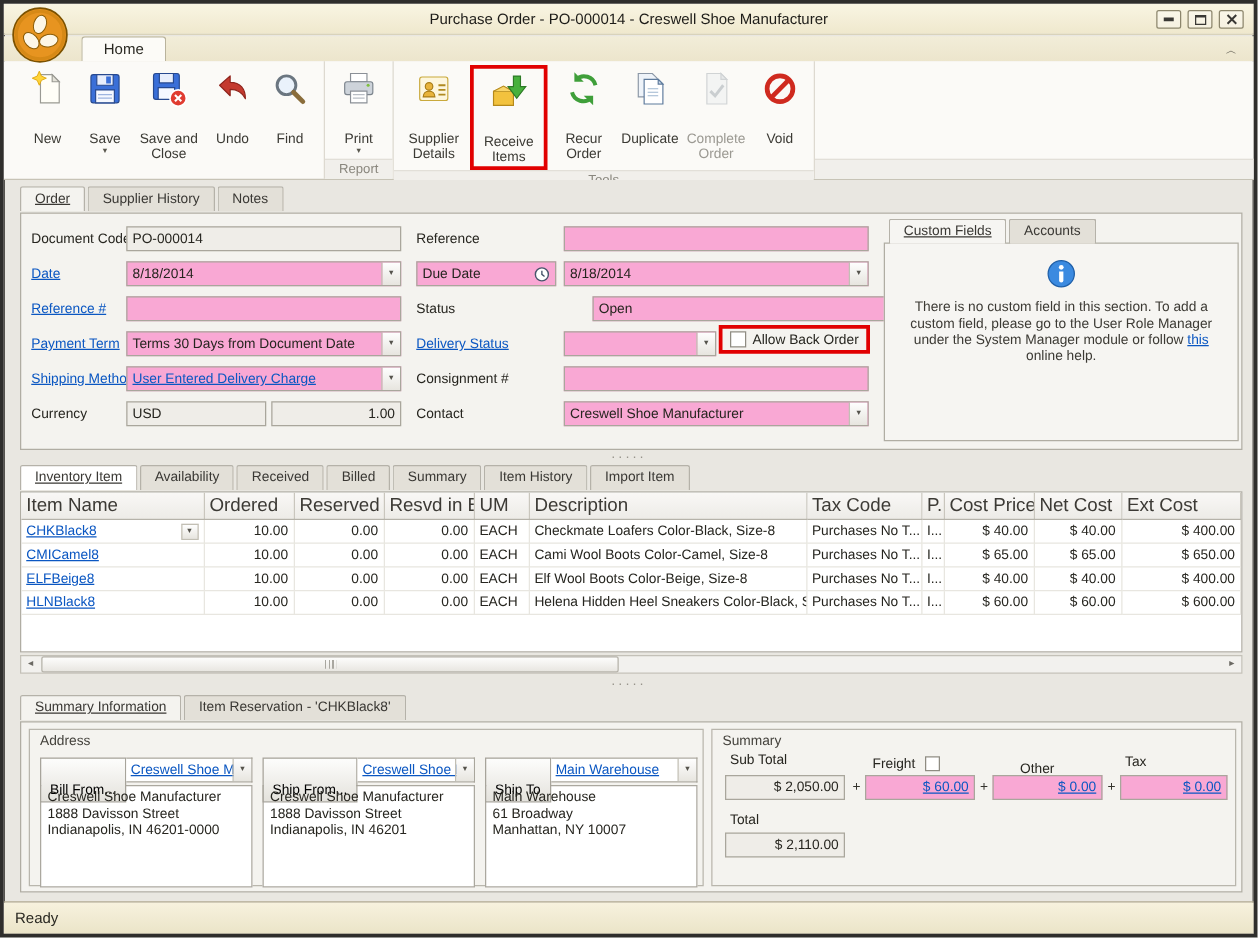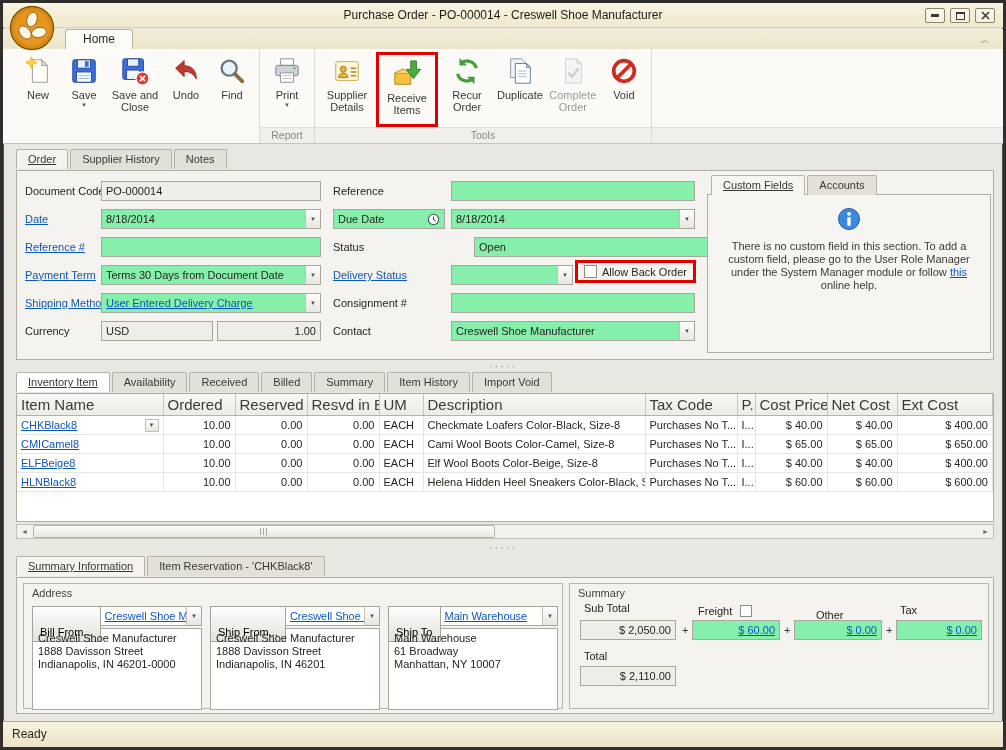--- a/index.html
+++ b/index.html
@@ -23,37 +23,37 @@
   .collapse-btn { position:absolute; right:10px; bottom:2px; font-size:9px; color:#6f6c60; width:16px; text-align:center; }
 
   
   .ribbon { position:absolute; top:46px; left:0; right:0; height:95px; background:#fbfaf7; border-bottom:1px solid #c7c3b6; display:flex; align-items:stretch; padding-left:8px; }
   .rgroup { display:flex; flex-direction:column; border-right:1px solid #ddd9d0; }
   .rgroup.filler { flex:1; border-right:none; }
   .rbtns { flex:1; display:flex; align-items:flex-start; padding:3px 4px 0; }
   .rglabel { height:16px; line-height:15px; font-size:10.5px; text-align:center; color:#8a877e; background:#f1efeb; border-top:1px solid #e2dfd8; }
   .rbtn { min-width:46px; max-width:56px; display:flex; flex-direction:column; align-items:center; padding:3px 2px 1px; cursor:default; }
   .ricon { height:32px; width:32px; display:flex; align-items:center; justify-content:center; }
-  .rlabel { font-size:11px; line-height:12px; text-align:center; color:#3b3a34; margin-top:2px; }
+  .rlabel { font-size:11px; line-height:12px; text-align:center; color:#3b3a34; margin-top:18px; }
   .rbtn.disabled .rlabel { color:#9b9992; }
   .caret { font-size:6px; color:#5a584f; margin-top:1px; }
   .hl-box { border:3px solid #e10000; display:flex; align-self:stretch; margin:0 1px; }
 
   
   .main { position:absolute; top:141px; left:3px; right:3px; bottom:29px; background:#e9e7e1; }
   .tabs { position:absolute; display:flex; gap:2px; z-index:2; }
   .tab { padding:3px 11px 4px; font-size:11px; background:#e3e0d8; border:1px solid #b5b2a9; border-bottom:none; border-radius:2px 2px 0 0; color:#3a3834; cursor:default; white-space:nowrap; }
   .tab.active { background:#f4f3ef; text-decoration:underline; }
   .tab.active-w { background:#ffffff; text-decoration:underline; }
 
   .panel { position:absolute; background:#f4f3ef; border:1px solid #b0ada3; }
 
   .lbl { position:absolute; height:20px; line-height:20px; font-size:11px; color:#26251f; white-space:nowrap; }
   .lbl.link { color:#0b57c2; text-decoration:underline; cursor:pointer; }
-  .fld { position:absolute; height:20px; border:1px solid #a9a69c; background:#86efac; font-size:11px; line-height:18px; padding:0 4px; overflow:hidden; white-space:nowrap; }
+  .fld { position:absolute; height:20px; border:1px solid #a9a69c; background:#f9a8d4; font-size:11px; line-height:18px; padding:0 4px; overflow:hidden; white-space:nowrap; }
   .fld.ro { background:#efede8; }
   .fld.num { text-align:right; }
   .combo { padding-right:17px; }
   .dd { position:absolute; right:0; top:0; width:15px; height:18px; border-left:1px solid #c2bfb4; background:linear-gradient(#fefefe,#e7e5df); display:flex; align-items:center; justify-content:center; font-size:6px; color:#55534c; }
   .lnk { color:#0b57c2; text-decoration:underline; cursor:pointer; }
   .cb { width:13px; height:13px; background:#fff; border:1px solid #8f8c82; display:inline-block; flex:0 0 auto; }
   .abo-box { position:absolute; display:flex; align-items:center; gap:5px; border:3px solid #e10000; padding:2px 6px; font-size:11px; }
   .duedate-sel { display:flex; align-items:center; justify-content:space-between; }
 
   
@@ -366,21 +366,21 @@
 
     <div class="splitter" style="top:219px;"></div>
 
     <div class="tabs" style="left:10px; top:228px;">
       <div class="tab active-w">Inventory Item</div>
       <div class="tab">Availability</div>
       <div class="tab">Received</div>
       <div class="tab">Billed</div>
       <div class="tab">Summary</div>
       <div class="tab">Item History</div>
-      <div class="tab">Import Void</div>
+      <div class="tab">Import Item</div>
     </div>
 
     <div class="gridwrap" style="top:249px; height:129px;">
       <table class="grid">
         <colgroup>
           <col style="width:146px">
             <col style="width:72px">
             <col style="width:72px">
             <col style="width:72px">
             <col style="width:44px">

